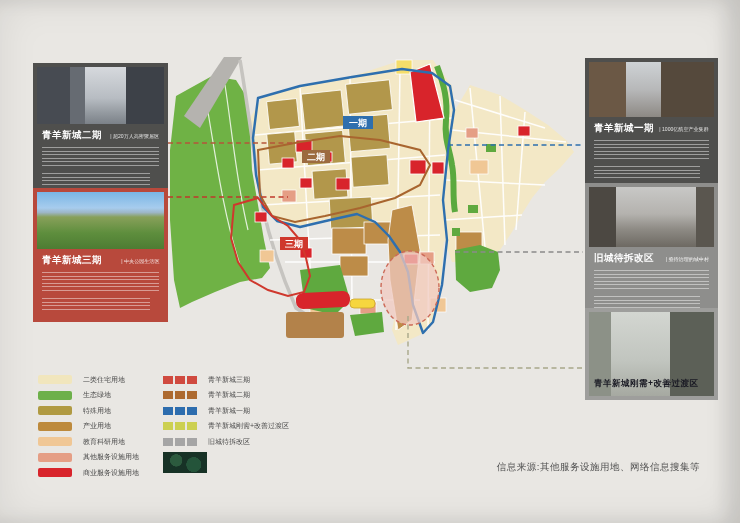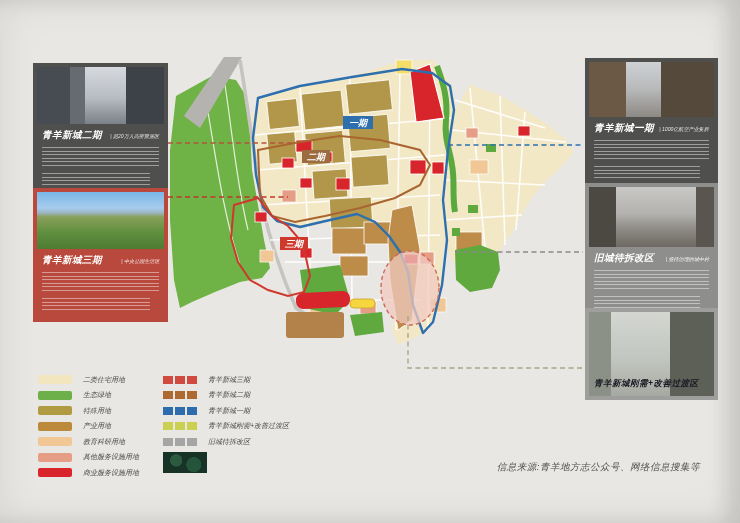--- a/index.html
+++ b/index.html
@@ -1,17 +1,17 @@
 <!DOCTYPE html>
 <html><head>
 <meta charset="utf-8">
 <style>
   html,body{margin:0;padding:0;background:#d8d6d2;font-family:"Liberation Sans","DejaVu Sans",sans-serif;}
   .poster{position:relative;width:740px;height:523px;margin:0 auto;background:#e9e7e3;overflow:hidden;
-          box-shadow:inset 0 0 40px rgba(0,0,0,.08), inset -14px 0 18px rgba(0,0,0,.10);font-style:italic;}
+          box-shadow:inset 0 0 40px rgba(0,0,0,.08), inset -14px 0 18px rgba(0,0,0,.10);}
   .mapsvg{position:absolute;left:0;top:0;width:740px;height:523px;}
 
   
   .card{position:absolute;box-sizing:border-box;padding:4px;}
   .card .photo{width:100%;position:relative;}
   .card .content{padding:5px 5px 7px 5px;}
   .trow{display:flex;align-items:baseline;justify-content:space-between;}
   .ctitle{font-weight:bold;color:#fff;font-size:9.5px;letter-spacing:.5px;white-space:nowrap;}
   .csub{color:rgba(255,255,255,.85);font-size:5.5px;white-space:nowrap;transform:scale(.92);transform-origin:right;}
   .faux{margin-top:5px;background-image:repeating-linear-gradient(180deg,rgba(255,255,255,.45) 0 1px,transparent 1px 3.6px);}
@@ -321,15 +321,15 @@
           <span style="background: rgb(165, 165, 165);"></span>
           <span style="background: rgb(165, 165, 165);"></span>
         </span>
       <span class="lg-label">旧城待拆改区</span>
     </div>
   </div>
 
   <div class="brand">
     <span class="logo"></span>
   </div>
-  <div class="source">信息来源:青羊地方志公众号、网络信息搜集等</div>
+  <div class="source">信息来源:其他服务设施用地、网络信息搜集等</div>
 
 </div>
 
 </body></html>

